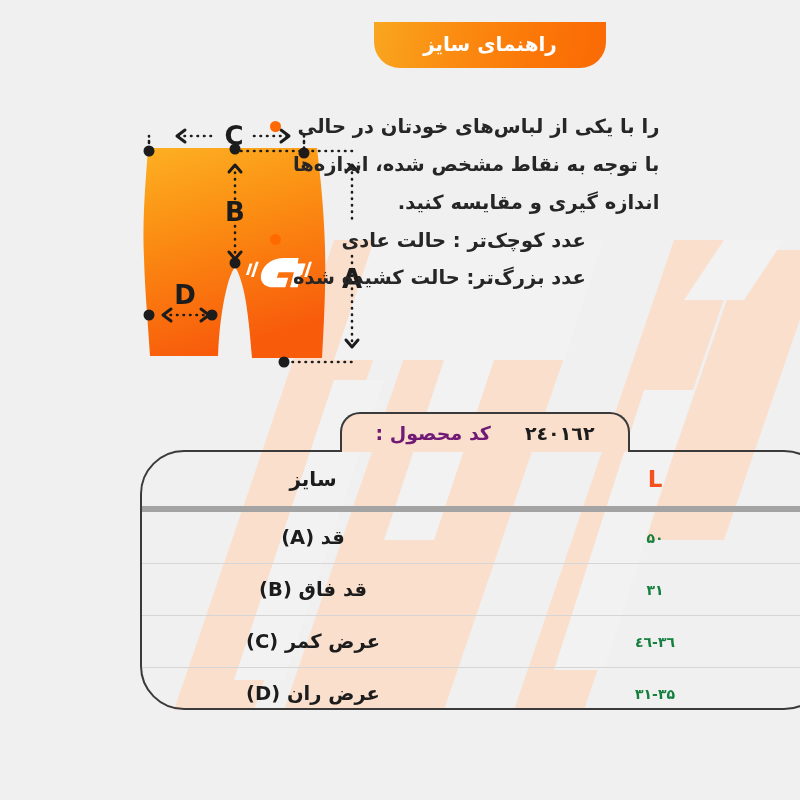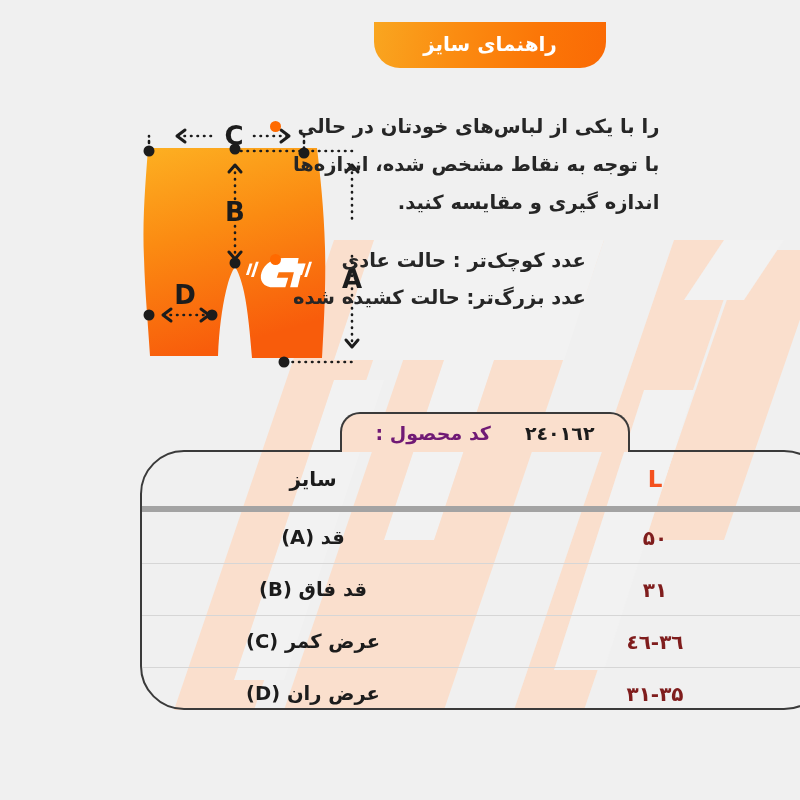--- a/index.html
+++ b/index.html
@@ -40,21 +40,21 @@
   .bullet-block{display:flex;align-items:flex-start;justify-content:flex-end;gap:12px;}
   .bullet-dot{
     width:11px;height:11px;border-radius:50%;background:#ff6a00;
     flex:0 0 11px;margin-top:13px;
   }
   .bullet-lines{flex:0 1 auto;}
   .ins-line{
     color:#262626;font-size:19.5px;font-weight:bold;line-height:38px;
     white-space:nowrap;
   }
-  .block-2{margin-top:20px;}
+  .block-2{}
   .block-2 .bullet-dot{margin-top:12px;}
   .block-2 .ins-line{line-height:37px;}
 
   
   .code-tab{
     position:absolute;left:256px;top:412px;width:290px;height:40px;
     background:#fadfcd;
     border:2px solid #3a3a3a;border-bottom:none;
     border-radius:20px 20px 0 0;
     display:flex;align-items:center;justify-content:center;gap:34px;
@@ -81,21 +81,21 @@
   .col-label{width:50%;border-left:2px solid #3a3a3a;}
   .col-value{width:50%;}
   
   .head-row th{border-bottom:6px solid #a3a3a3;}
   
   .body-row + .body-row td{border-top:1.5px solid #d6d6d6;}
 
   .hdr-label{color:#1c1c1c;font-size:20px;font-weight:bold;}
   .hdr-size{color:#f4511e;font-size:23px;font-weight:bold;}
   .cell-label{color:#1c1c1c;font-size:19.5px;font-weight:bold;}
-  .cell-value{color:#7f1d1d;font-size:20px;font-weight:bold;letter-spacing:.5px;}
+  .cell-value{color:#15803d;font-size:14px;font-weight:bold;letter-spacing:.5px;}
 
   
   .footer{
     position:absolute;left:0;top:720px;width:800px;text-align:center;z-index:5;
   }
   .footer-text{color:#3d3d3d;font-size:17px;font-weight:normal;}
 </style>
 </head>
 <body>
 

